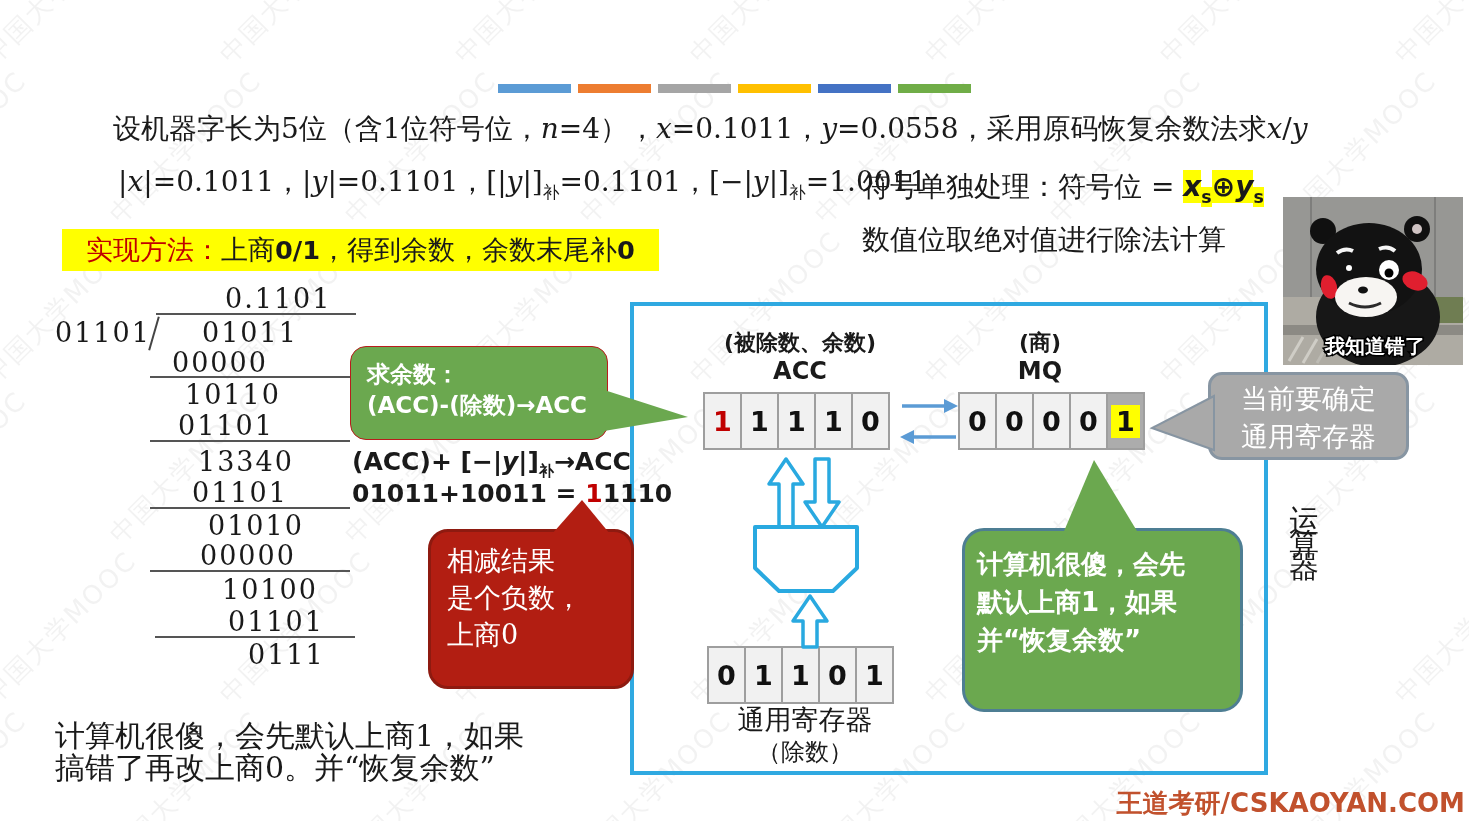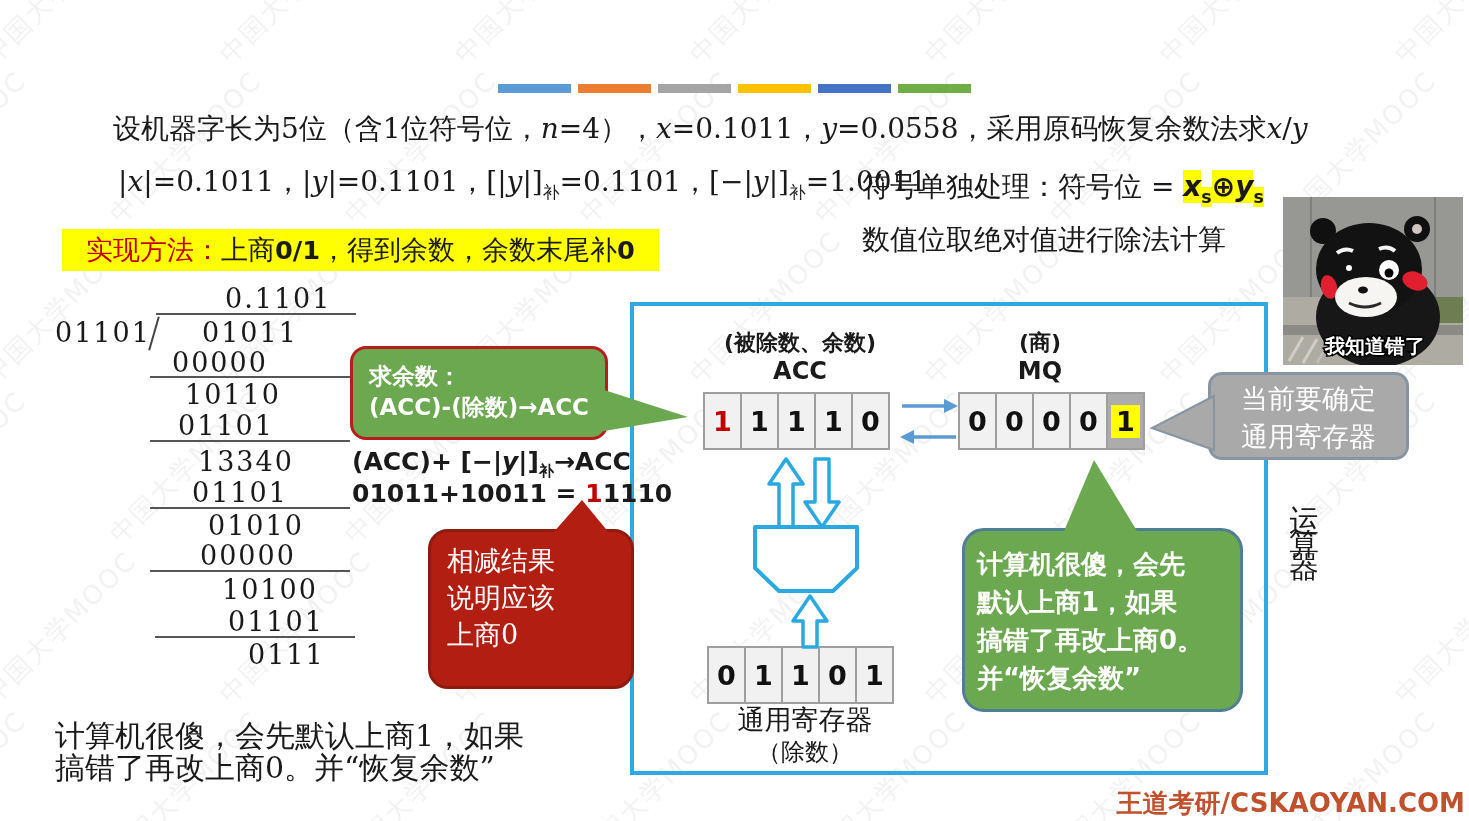--- a/index.html
+++ b/index.html
@@ -42,21 +42,21 @@
   .rl2{left:100px;top:157px;width:200px;}
   .dr4{left:148px;top:163px;} .dr5{left:142px;top:194px;}
   .rl3{left:100px;top:224px;width:200px;}
   .dr6{left:158px;top:227px;} .dr7{left:150px;top:257px;}
   .rl4{left:100px;top:287px;width:200px;}
   .dr8{left:172px;top:291px;} .dr9{left:178px;top:323px;}
   .rl5{left:105px;top:353px;width:200px;}
   .dr10{left:198px;top:356px;}
   
   .bubble{position:absolute;color:#fff;z-index:4;box-sizing:border-box;}
-  .green1{left:350px;top:346px;width:258px;height:94px;background:#6BA84F;border:3px solid #b91c1c;
+  .green1{left:350px;top:346px;width:258px;height:94px;background:#6BA84F;border:1px solid #b91c1c;
           border-radius:16px;font:bold 23px/31px "DejaVu Sans","Liberation Sans",sans-serif;padding:12px 16px;}
   .redbub{left:428px;top:529px;width:206px;height:160px;background:#B21E12;border:3px solid #8E1A10;
           border-radius:20px;font-size:27px;line-height:37px;padding:10px 16px;}
   .green2{left:962px;top:528px;width:281px;height:184px;background:#6BA84F;border:3px solid #4E7E93;
           border-radius:22px;font:bold 26px/38px "DejaVu Sans","Liberation Sans",sans-serif;padding:14px 12px;}
   .graybub{left:1208px;top:372px;width:201px;height:88px;background:#A9A9A9;border:3px solid #8795A2;
           border-radius:14px;font-size:27px;line-height:38px;text-align:center;padding-top:5px;}
   
   .f1{left:352px;top:447px;font:bold 25px "DejaVu Sans","Liberation Sans",sans-serif;z-index:2;white-space:nowrap;}
   .f2{left:352px;top:479px;font:bold 25px "DejaVu Sans","Liberation Sans",sans-serif;z-index:2;white-space:nowrap;}
@@ -220,28 +220,27 @@
 
   <div class="bubble green1">
     <div>求余数：</div>
     <div>(ACC)-(除数)→ACC</div>
   </div>
   <div class="abs f1"><span>(ACC)+ [−|</span><span class="it">y</span><span>|]</span><span class="sub">补</span><span>→ACC</span></div>
   <div class="abs f2"><span>01011+10011 = </span><span class="red">1</span><span>1110</span></div>
 
   <div class="bubble redbub">
     <div>相减结果</div>
-    <div>说明应该</div>
+    <div>是个负数，</div>
     <div>上商0</div>
   </div>
 
   <div class="bubble green2">
     <div>计算机很傻，会先</div>
     <div>默认上商1，如果</div>
-    <div>搞错了再改上商0。</div>
     <div>并“恢复余数”</div>
   </div>
 
   <div class="bubble graybub">
     <div>当前要确定</div>
     <div>通用寄存器</div>
   </div>
 
   <div class="abs note">
     <div>计算机很傻，会先默认上商1，如果</div>

